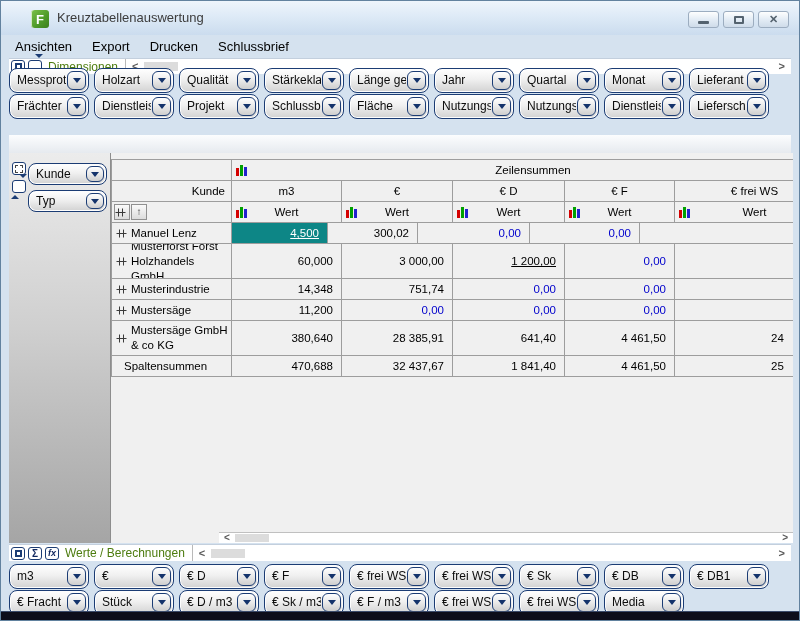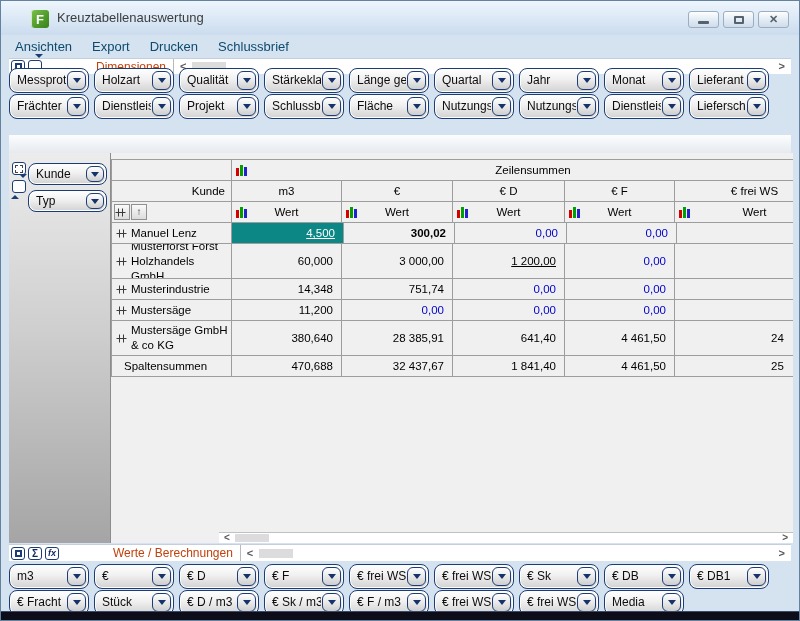--- a/index.html
+++ b/index.html
@@ -16,25 +16,25 @@
   .title-text { position:absolute; left:56px; top:9px; font-size:13px; color:#3c3c3c; }
   .winbtns { position:absolute; right:10px; top:10px; display:flex; gap:4px; }
   .winbtn { width:31px; height:17px; border:1px solid #9cadc0; border-radius:3px;
     background:linear-gradient(180deg,#fdfefe,#e3ecf5 50%,#cfdcea); display:flex; align-items:center; justify-content:center; }
   .g-min { width:11px; height:3px; background:#55636f; border-radius:1px; margin-top:5px; }
   .g-res { width:10px; height:8px; border:2px solid #55636f; border-radius:1px; }
   .g-cls { color:#55636f; font-size:11px; font-weight:bold; line-height:1; }
 
   
   .menubar { position:absolute; left:0; top:34px; width:100%; height:23px; display:flex; align-items:center; padding-left:4px; }
-  .menu-item { font-size:13px; color:#0c4a6e; padding:3px 10px; }
+  .menu-item { font-size:13px; color:#000000; padding:3px 10px; }
 
   
   .sechdr { position:absolute; left:8px; right:8px; height:16px; background:#fff; display:flex; align-items:center; gap:3px; padding-left:2px; border-top:1px solid #c3cfdd; }
-  .sec-label { font-size:12px; color:#c2410c; white-space:nowrap; padding:0 4px 0 3px;margin-left:48px; }
+  .sec-label { font-size:12px; color:#4d7c0f; white-space:nowrap; padding:0 4px 0 3px; }
   .nico { width:14px; height:13px; border:1px solid #1b3c74; border-radius:3px; background:#fff;
     display:flex; align-items:center; justify-content:center; flex:none; }
   .nico .sq { width:7px; height:7px; border:2px solid #1b3c74; }
   .nico .dsq { width:8px; height:8px; border:1px dashed #444; }
   .nico .tri-up { width:0;height:0;border-left:4px solid transparent;border-right:4px solid transparent;border-bottom:4px solid #1b3c74; }
   .nico .tri-dn { width:0;height:0;border-left:4px solid transparent;border-right:4px solid transparent;border-top:4px solid #1b3c74; margin-top:1px; }
   .nico.txt { font-size:10px; font-weight:bold; color:#10275e; }
   .nico.fx { font-size:9px; font-weight:bold; font-style:italic; color:#10275e; }
   .mini-scroll { flex:1; align-self:stretch; background:#fff; border-left:1px solid #b9b9b9; display:flex; align-items:center; }
   .ms-ar { font-size:11px; font-weight:bold; color:#5a5a5a; padding:0 6px; line-height:1; }
@@ -164,27 +164,27 @@
           <i></i>
         </span>
       </div>
       <div class="pivot-btn">
         <span class="pb-label">Länge gest</span>
         <span class="pb-arrow">
           <i></i>
         </span>
       </div>
       <div class="pivot-btn">
+        <span class="pb-label">Jahr</span>
+        <span class="pb-arrow">
+          <i></i>
+        </span>
+      </div>
+      <div class="pivot-btn">
         <span class="pb-label">Quartal</span>
-        <span class="pb-arrow">
-          <i></i>
-        </span>
-      </div>
-      <div class="pivot-btn">
-        <span class="pb-label">Jahr</span>
         <span class="pb-arrow">
           <i></i>
         </span>
       </div>
       <div class="pivot-btn">
         <span class="pb-label">Monat</span>
         <span class="pb-arrow">
           <i></i>
         </span>
       </div>
@@ -352,22 +352,22 @@
             <span>Wert</span>
           </div>
         </div>
         <div class="trow">
           <div class="c lbl" style="width: 120px; height: 21px;">
             <svg width="11" height="9" class="drag">
               <path d="M0.5 4.5H10.5 M3.5 0.5V8.5 M7.5 0.5V8.5" stroke="#3a3a3a" fill="none"></path>
             </svg>
             <span class="txt">Manuel Lenz</span>
           </div>
-          <div class="c val sel" style="width: 112px; height: 21px; text-decoration: underline;">4,500</div>
-          <div class="c val" style="width: 111px; height: 21px; font-weight: bold;">300,02</div>
+          <div class="c val sel" style="width: 96px; height: 21px; text-decoration: underline;">4,500</div>
+          <div class="c val" style="width: 90px; height: 21px;">300,02</div>
           <div class="c val blue" style="width: 112px; height: 21px;">0,00</div>
           <div class="c val blue" style="width: 110px; height: 21px;">0,00</div>
           <div class="c val" style="width: 160px; height: 21px;"></div>
         </div>
         <div class="trow">
           <div class="c lbl" style="width: 120px; height: 35px;">
             <svg width="11" height="9" class="drag">
               <path d="M0.5 4.5H10.5 M3.5 0.5V8.5 M7.5 0.5V8.5" stroke="#3a3a3a" fill="none"></path>
             </svg>
             <span class="txt">Musterforst Forst Holzhandels GmbH</span>

